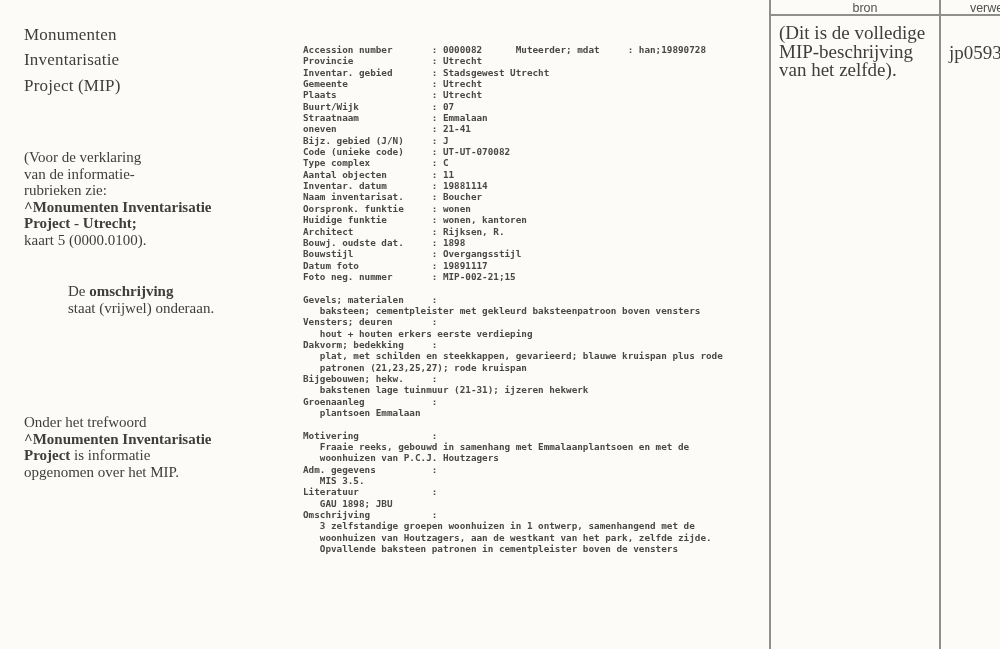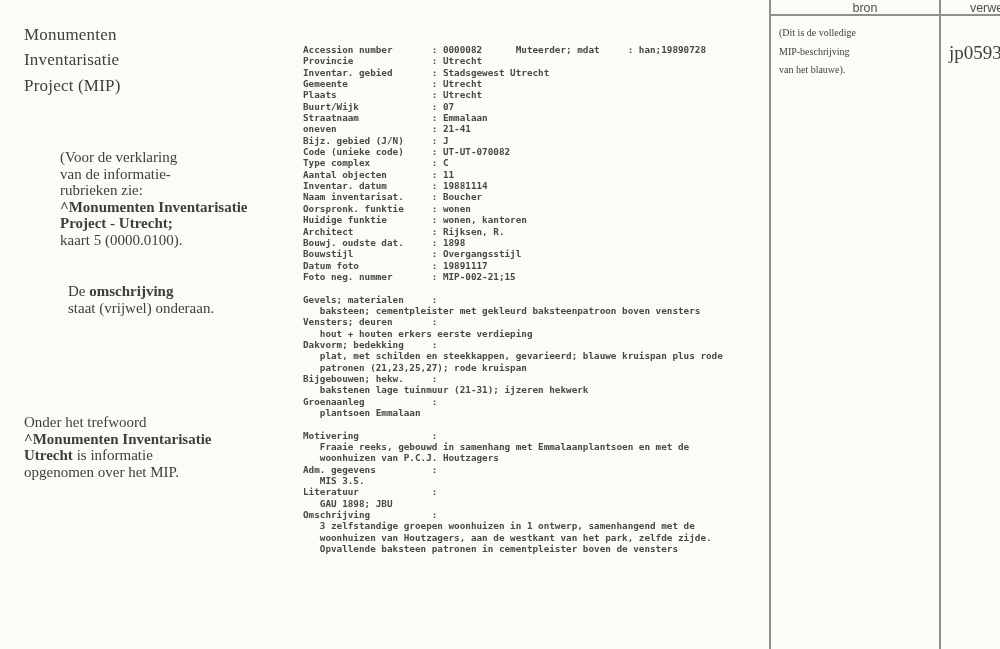--- a/index.html
+++ b/index.html
@@ -22,21 +22,21 @@
     letter-spacing: 0.2px;
     color: var(--ink, #403e3c);
   }
 
   .para {
     left: 24px;
     font-size: 15px;
     line-height: 16.6px;
     color: var(--ink, #403e3c);
   }
-  .p-ref  { top: 149px; margin-left: 36px; }
+  .p-ref  { top: 149px; }
   .p-oms  { top: 283px; margin-left: 44px; }
   .p-tref { top: 414px; }
   .b { font-weight: bold; }
 
   .record {
     left: 303px; top: 44px;
     margin: 0;
     font-family: "DejaVu Sans Mono", monospace;
     font-size: 9.3px;
     line-height: 11.35px;
@@ -55,21 +55,21 @@
     font-family: "Liberation Sans", sans-serif;
     font-size: 12.5px;
     color: #525150;
     text-align: center;
   }
   .hdr-bron     { left: 769px; width: 192px; }
   .hdr-verwerkt { left: 939px; width: 61px; padding-left: 24px; }
 
   .bron-note {
     left: 779px; top: 24px;
-    font-size: 10px;
+    font-size: 19px;
     line-height: 18.6px;
     color: var(--ink, #403e3c);
   }
 
   .verwerkt-val {
     left: 949px; top: 42px;
     font-size: 19px;
     color: var(--ink, #403e3c);
   }
 </style>
@@ -94,21 +94,21 @@
   </div>
 
   <div class="abs para p-oms">
     <div><span>De </span><span class="b">omschrijving</span></div>
     <div>staat (vrijwel) onderaan.</div>
   </div>
 
   <div class="abs para p-tref">
     <div>Onder het trefwoord</div>
     <div class="b">^Monumenten Inventarisatie</div>
-    <div><span class="b">Utrecht</span><span> is informatie</span></div>
+    <div><span class="b">Project</span><span> is informatie</span></div>
     <div>opgenomen over het MIP.</div>
   </div>
 
   <pre class="abs record">Accession number       : 0000082      Muteerder; mdat     : han;19890728
 Provincie              : Utrecht
 Inventar. gebied       : Stadsgewest Utrecht
 Gemeente               : Utrecht
 Plaats                 : Utrecht
 Buurt/Wijk             : 07
 Straatnaam             : Emmalaan
@@ -154,18 +154,18 @@
   <div class="abs vrule v1"></div>
   <div class="abs vrule v2"></div>
   <div class="abs hrule"></div>
 
   <div class="abs hdr hdr-bron">bron</div>
   <div class="abs hdr hdr-verwerkt">verwerkt</div>
 
   <div class="abs bron-note">
     <div>(Dit is de volledige</div>
     <div>MIP-beschrijving</div>
-    <div>van het blauwe).</div>
+    <div>van het zelfde).</div>
   </div>
 
   <div class="abs verwerkt-val">jp0593</div>
 
 </div>
 
 </body></html>

